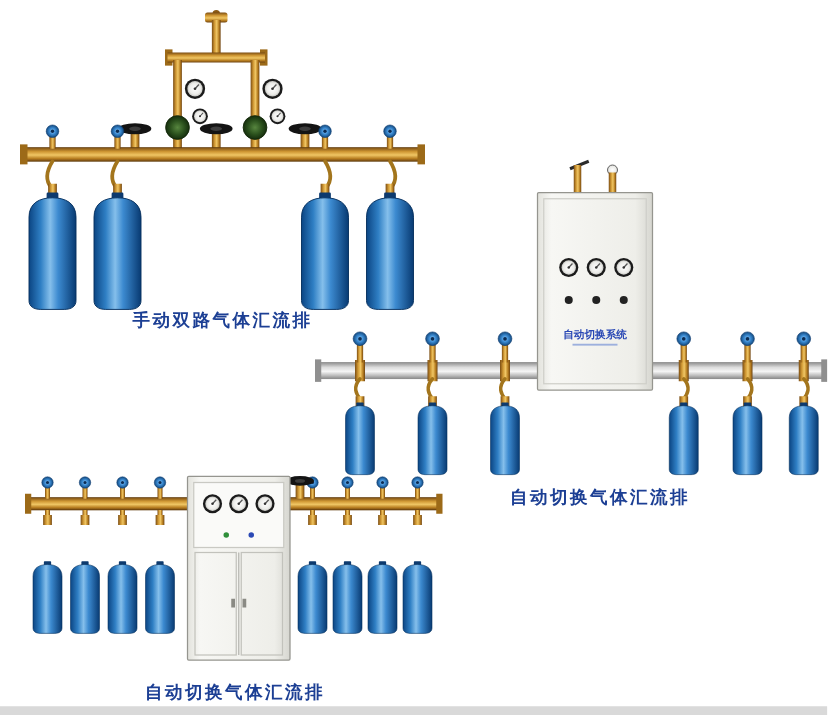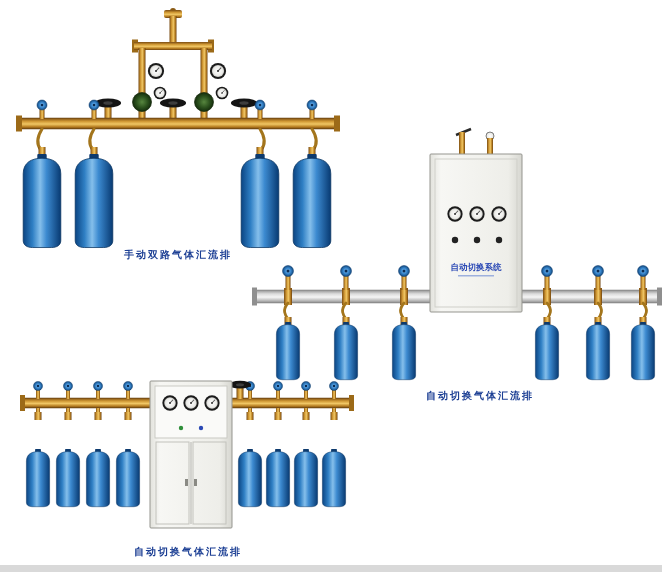--- a/index.html
+++ b/index.html
@@ -5,21 +5,21 @@
   * { margin:0; padding:0; box-sizing:border-box; }
   html,body { background:#fff; }
   body { font-family:"DejaVu Sans","Liberation Sans",sans-serif; }
   .page {
     position:relative; width:662px; height:572px;
     background:var(--page-bg,#ffffff); overflow:hidden;
   }
   .product-svg { position:absolute; overflow:visible; display:block; }
   .caption {
     position:absolute; text-align:center;
-    font-size:10px; font-weight:bold; letter-spacing:2px;
+    font-size:14px; font-weight:bold; letter-spacing:2px;
     color:var(--caption-color,#1c3f94);
   }
   .bottom-divider { position:absolute; left:0; width:662px; background:#d9d9d9; }
 </style>
 </head>
 <body>
 
 <div class="page">
 
   <svg style="position:absolute;width:0;height:0" aria-hidden="true">

